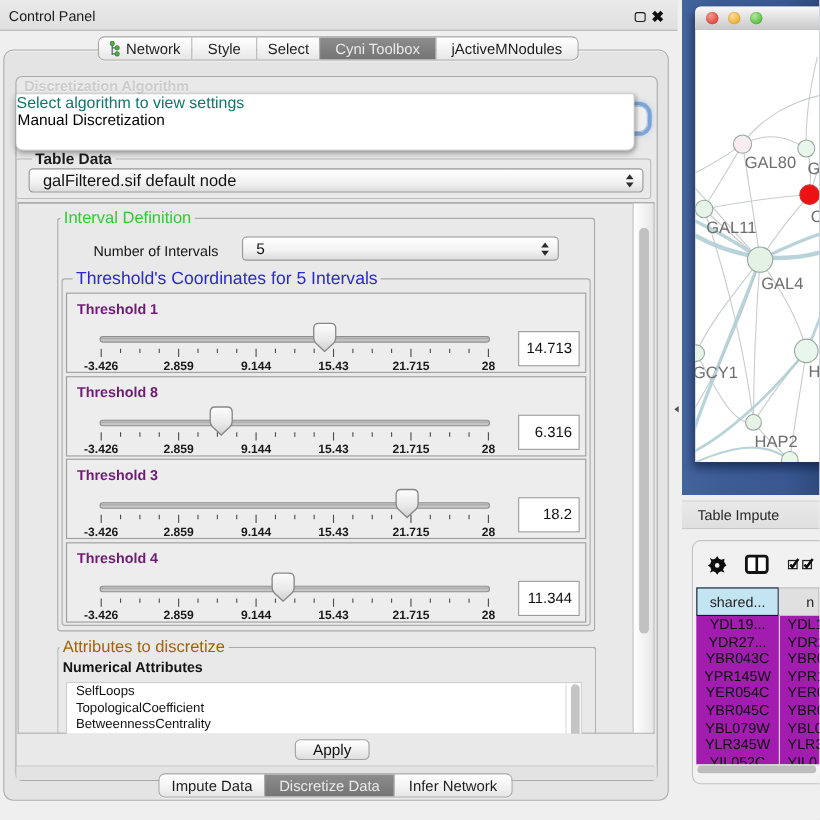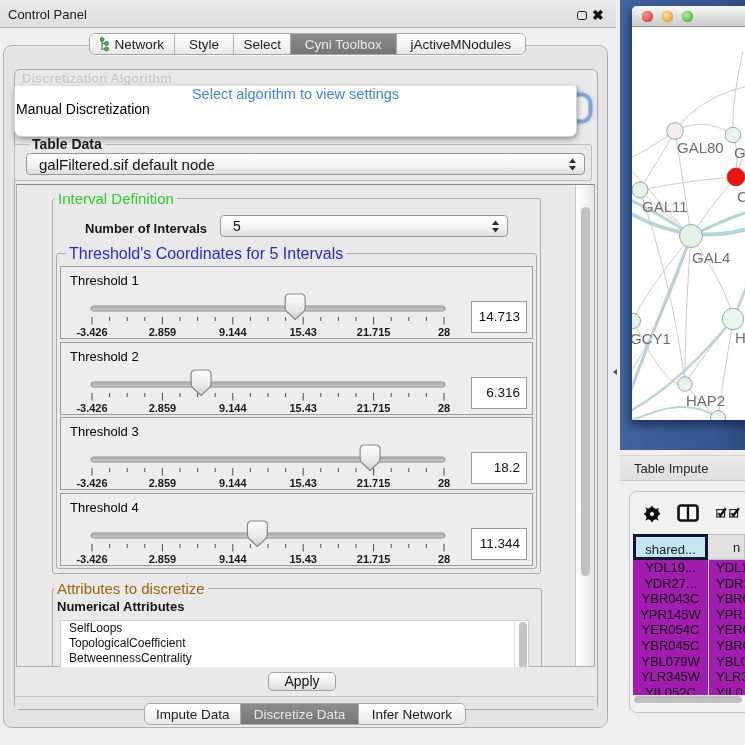--- a/index.html
+++ b/index.html
@@ -28,56 +28,56 @@
 .groupbox{border:1px solid #ABABAB;border-radius:3px}
 #tdgroup{left:14px;top:144px;width:578px;height:37px;border:1px solid #BCBCBC;border-radius:3px}
 #tdtitle{left:29px;top:136px;font-size:14px;font-weight:bold;color:#1c1c1c;background:#E9E9E9;padding:0 3px}
 #combo1{left:26px;top:153px;width:559px;height:22px}
 
 #scrollpane{left:16px;top:184px;width:579px;height:483px;background:#E9E9E9;border:1px solid #ADADAD;border-top:1px solid #8A8A8A}
 #vsb{left:575px;top:185px;width:19px;height:481px;background:linear-gradient(90deg,#FFFFFF,#F2F2F2 55%,#E6E6E6);border-left:1px solid #C6C6C6}
 #vsbthumb{left:581px;top:207px;width:9px;height:369px;background:#C1C1C1;border-radius:5px}
 #ivgroup{left:52px;top:198px;width:489px;height:376px}
 #ivtitle{left:55px;top:191px;color:#2ECC2E}
-#noilabel{left:85px;top:221px;font-size:13px;font-weight:bold;color:#141414}
+#noilabel{left:85px;top:221px;font-size:13px;font-weight:normal;color:#141414}
 #combo2{left:220px;top:215px;width:288px;height:22px}
 #thgroup{left:56px;top:253px;width:481px;height:316px}
 #thtitle{left:66px;top:246px;color:#2929CC;font-size:16px;line-height:16px}
 .tbox{left:60px;width:473px;height:73px;background:#EDEDED;border:1px solid #9C9C9C}
-.tlabel{font-size:13px;font-weight:normal;color:#000000;position:absolute;left:9px;top:6px}
+.tlabel{font-size:13px;font-weight:bold;color:#701a75;position:absolute;left:9px;top:6px}
 .tfield{position:absolute;left:410px;top:34px;width:56px;height:32px;background:#FFF;border:1px solid #9A9A9A;font-size:13.5px;color:#111;text-align:right;line-height:30px;padding-right:6px}
 #atgroup{left:52px;top:588px;width:490px;height:79px;border:1px solid #ABABAB;border-bottom:none;border-radius:3px 3px 0 0}
 #attitle{left:54px;top:581px;color:#a16207;font-size:15px}
 #numattr{left:57px;top:599px;font-size:13px;font-weight:bold;color:#141414}
 #atlist{left:60px;top:620px;width:469px;height:47px;background:#FFF;border:1px solid #CFCFCF;border-bottom:none;font-size:12px;color:#111;overflow:hidden}
 #atlist div{padding-left:8px;height:15px;line-height:15px}
 #atdiv{left:514px;top:620px;width:1px;height:47px;background:#DDD}
 #atthumb{left:519px;top:622px;width:8px;height:45px;background:#C4C4C4;border-radius:4px 4px 0 0}
 #applybtn{left:268px;top:672px;width:68px;height:19px;background:linear-gradient(#FFFFFF,#F0F0F0 50%,#DEDEDE);border:1px solid #A2A2A2;border-radius:5px;font-size:14px;color:#111;text-align:center;line-height:17px}
 #hline697{left:15px;top:696px;width:580px;height:1px;background:#C2C2C2}
 
 #focuscombo{left:564px;top:96px;width:25px;height:24px;background:#F0F0F0;border-radius:8px;box-shadow:0 0 0 3.5px rgba(108,152,212,.8),0 0 6px 3px rgba(108,152,212,.45),inset 0 0 0 1px #A6BEDE}
 #popup{left:14px;top:85px;width:563px;height:52px;background:#FFF;border:1px solid #D2D2D2;border-top-color:#E4E4E4;border-radius:3px 3px 7px 7px;box-shadow:0 3px 6px rgba(0,0,0,.28),2px 1px 3px rgba(0,0,0,.12)}
-#popup .prompt{position:absolute;left:0;right:0;top:0px;text-align:center;font-size:14.5px;color:#3b82f6}
+#popup .prompt{position:absolute;left:0;right:0;top:0px;text-align:left;font-size:14.5px;color:#0f766e}
 #popup .it1{position:absolute;left:1px;top:15px;font-size:14px;font-weight:normal;color:#000}
 #popup .it2{position:absolute;left:1px;top:30px;font-size:14px;color:#000}
 
 #bluepanel{left:620px;top:0;width:125px;height:450px;background:linear-gradient(90deg,#44649E 0,#3C5C96 30%,#395892 75%,#2E4A7C 100%);overflow:hidden}
 #netwin{position:absolute;left:12px;top:6px;width:118px;height:414px;background:#FFF;border-radius:5px 0 0 0;box-shadow:-2px 5px 9px rgba(5,15,45,.55)}
 #nettitle{position:absolute;left:0;top:0;width:118px;height:21px;background:linear-gradient(#F8F8F8,#CACACA);border-bottom:1px solid #8F8F8F;border-radius:5px 0 0 0}
 .light{position:absolute;top:5px;width:11px;height:11px;border-radius:50%}
 #lr{left:10px;background:radial-gradient(circle at 35% 30%,#F59A90,#E4574A 60%,#C43B2E);box-shadow:inset 0 0 1px #A03327}
 #ly{left:30px;background:radial-gradient(circle at 35% 30%,#FBDE9C,#F2B73F 60%,#D99C28);box-shadow:inset 0 0 1px #B07F1E}
 #lg{left:50px;background:radial-gradient(circle at 35% 30%,#B5E8A2,#66C64E 60%,#48A534);box-shadow:inset 0 0 1px #3B8A28}
 #netsvg{position:absolute;left:0;top:21px}
 #splitarrow{left:613px;top:369px;width:0;height:0;border-top:3.5px solid transparent;border-bottom:3.5px solid transparent;border-right:4.5px solid #4E4E4E}
 #tablebar{left:620px;top:455px;width:125px;height:26px;background:linear-gradient(#E9E9E9,#DFDFDF);border-top:1px solid #D2D2D2;border-bottom:1px solid #C8C8C8}
 #tablebar .t{position:absolute;left:14px;top:5px;font-size:13px;color:#252525}
 #browserbox{left:629px;top:491px;width:130px;height:222px;background:#F1F1F1;border:1px solid #C4C4C4;border-radius:8px}
-#tphead1{left:633px;top:534px;width:75px;height:26px;background:#C3E4F1;border:3px solid #0f172a;font-size:13px;color:#222;text-align:center;line-height:25px}
+#tphead1{left:633px;top:534px;width:75px;height:26px;background:#C3E4F1;border:1px solid #0f172a;font-size:13px;color:#222;text-align:center;line-height:25px}
 #tphead2{left:708px;top:534px;width:37px;height:26px;background:#E0E0E0;border:1px solid #BDBDBD;border-left:none;font-size:13px;color:#222;line-height:25px;padding-left:25px}
 #tprows{left:633px;top:560px;width:112px;height:135px;background:#a21caf;overflow:hidden;font-size:13px;color:#0d0d0d}
 .tprow{position:relative;height:15.6px;line-height:15.6px}
 .tprow .c1{position:absolute;left:0;width:75px;text-align:center}
 .tprow .c2{position:absolute;left:83px;white-space:nowrap}
 #tpdiv{left:708px;top:560px;width:1px;height:135px;background:#E2E2E2}
 #hsb{left:633px;top:695px;width:112px;height:9px;background:#F4F4F4;border-top:1px solid #DADADA}
 #hsbthumb{left:634px;top:696px;width:108px;height:7px;background:#BEBEBE;border-radius:4px}
 
 .sliderbox svg{position:absolute;left:0;top:0}
@@ -165,21 +165,21 @@
         <text x="31.0" y="69" font-size="11" font-weight="bold" fill="#191919" text-anchor="middle" font-family="Liberation Sans">-3.426</text>
         <text x="101.4" y="69" font-size="11" font-weight="bold" fill="#191919" text-anchor="middle" font-family="Liberation Sans">2.859</text>
         <text x="171.8" y="69" font-size="11" font-weight="bold" fill="#191919" text-anchor="middle" font-family="Liberation Sans">9.144</text>
         <text x="242.2" y="69" font-size="11" font-weight="bold" fill="#191919" text-anchor="middle" font-family="Liberation Sans">15.43</text>
         <text x="312.6" y="69" font-size="11" font-weight="bold" fill="#191919" text-anchor="middle" font-family="Liberation Sans">21.715</text>
         <text x="383.0" y="69" font-size="11" font-weight="bold" fill="#191919" text-anchor="middle" font-family="Liberation Sans">28</text>
         <g transform="translate(140.1,39.5)">
           <path d="M0,13 L-8,5.5 Q-10,3.6 -10,0.5 L-10,-8 Q-10,-12.5 -5.5,-12.5 L5.5,-12.5 Q10,-12.5 10,-8 L10,0.5 Q10,3.6 8,5.5 Z" fill="url(#thg)" stroke="#878787" stroke-width="1.2"></path>
         </g>
       </svg>
-      <div class="tlabel">Threshold 2</div>
+      <div class="tlabel">Threshold 8</div>
       <div class="tfield">6.316</div>
     </div>
 <div class="abs tbox sliderbox" style="top:417px">
       <svg width="473" height="73" viewBox="0 0 473 73">
         <defs></defs>
         <rect x="30" y="39" width="354" height="5" rx="2.5" fill="#C6C6C6" stroke="#8E8E8E" stroke-width="1"></rect>
         <rect x="31" y="40.2" width="352" height="1.4" fill="#AFAFAF"></rect>
         <path d="M31.0,50v7.5M48.6,50v4M66.2,50v4M83.8,50v4M101.4,50v7.5M119.0,50v4M136.6,50v4M154.2,50v4M171.8,50v7.5M189.4,50v4M207.0,50v4M224.6,50v4M242.2,50v7.5M259.8,50v4M277.4,50v4M295.0,50v4M312.6,50v7.5M330.2,50v4M347.8,50v4M365.4,50v4M383.0,50v7.5" stroke="#4A4A4A" stroke-width="1"></path>
         <text x="31.0" y="69" font-size="11" font-weight="bold" fill="#191919" text-anchor="middle" font-family="Liberation Sans">-3.426</text>
         <text x="101.4" y="69" font-size="11" font-weight="bold" fill="#191919" text-anchor="middle" font-family="Liberation Sans">2.859</text>

